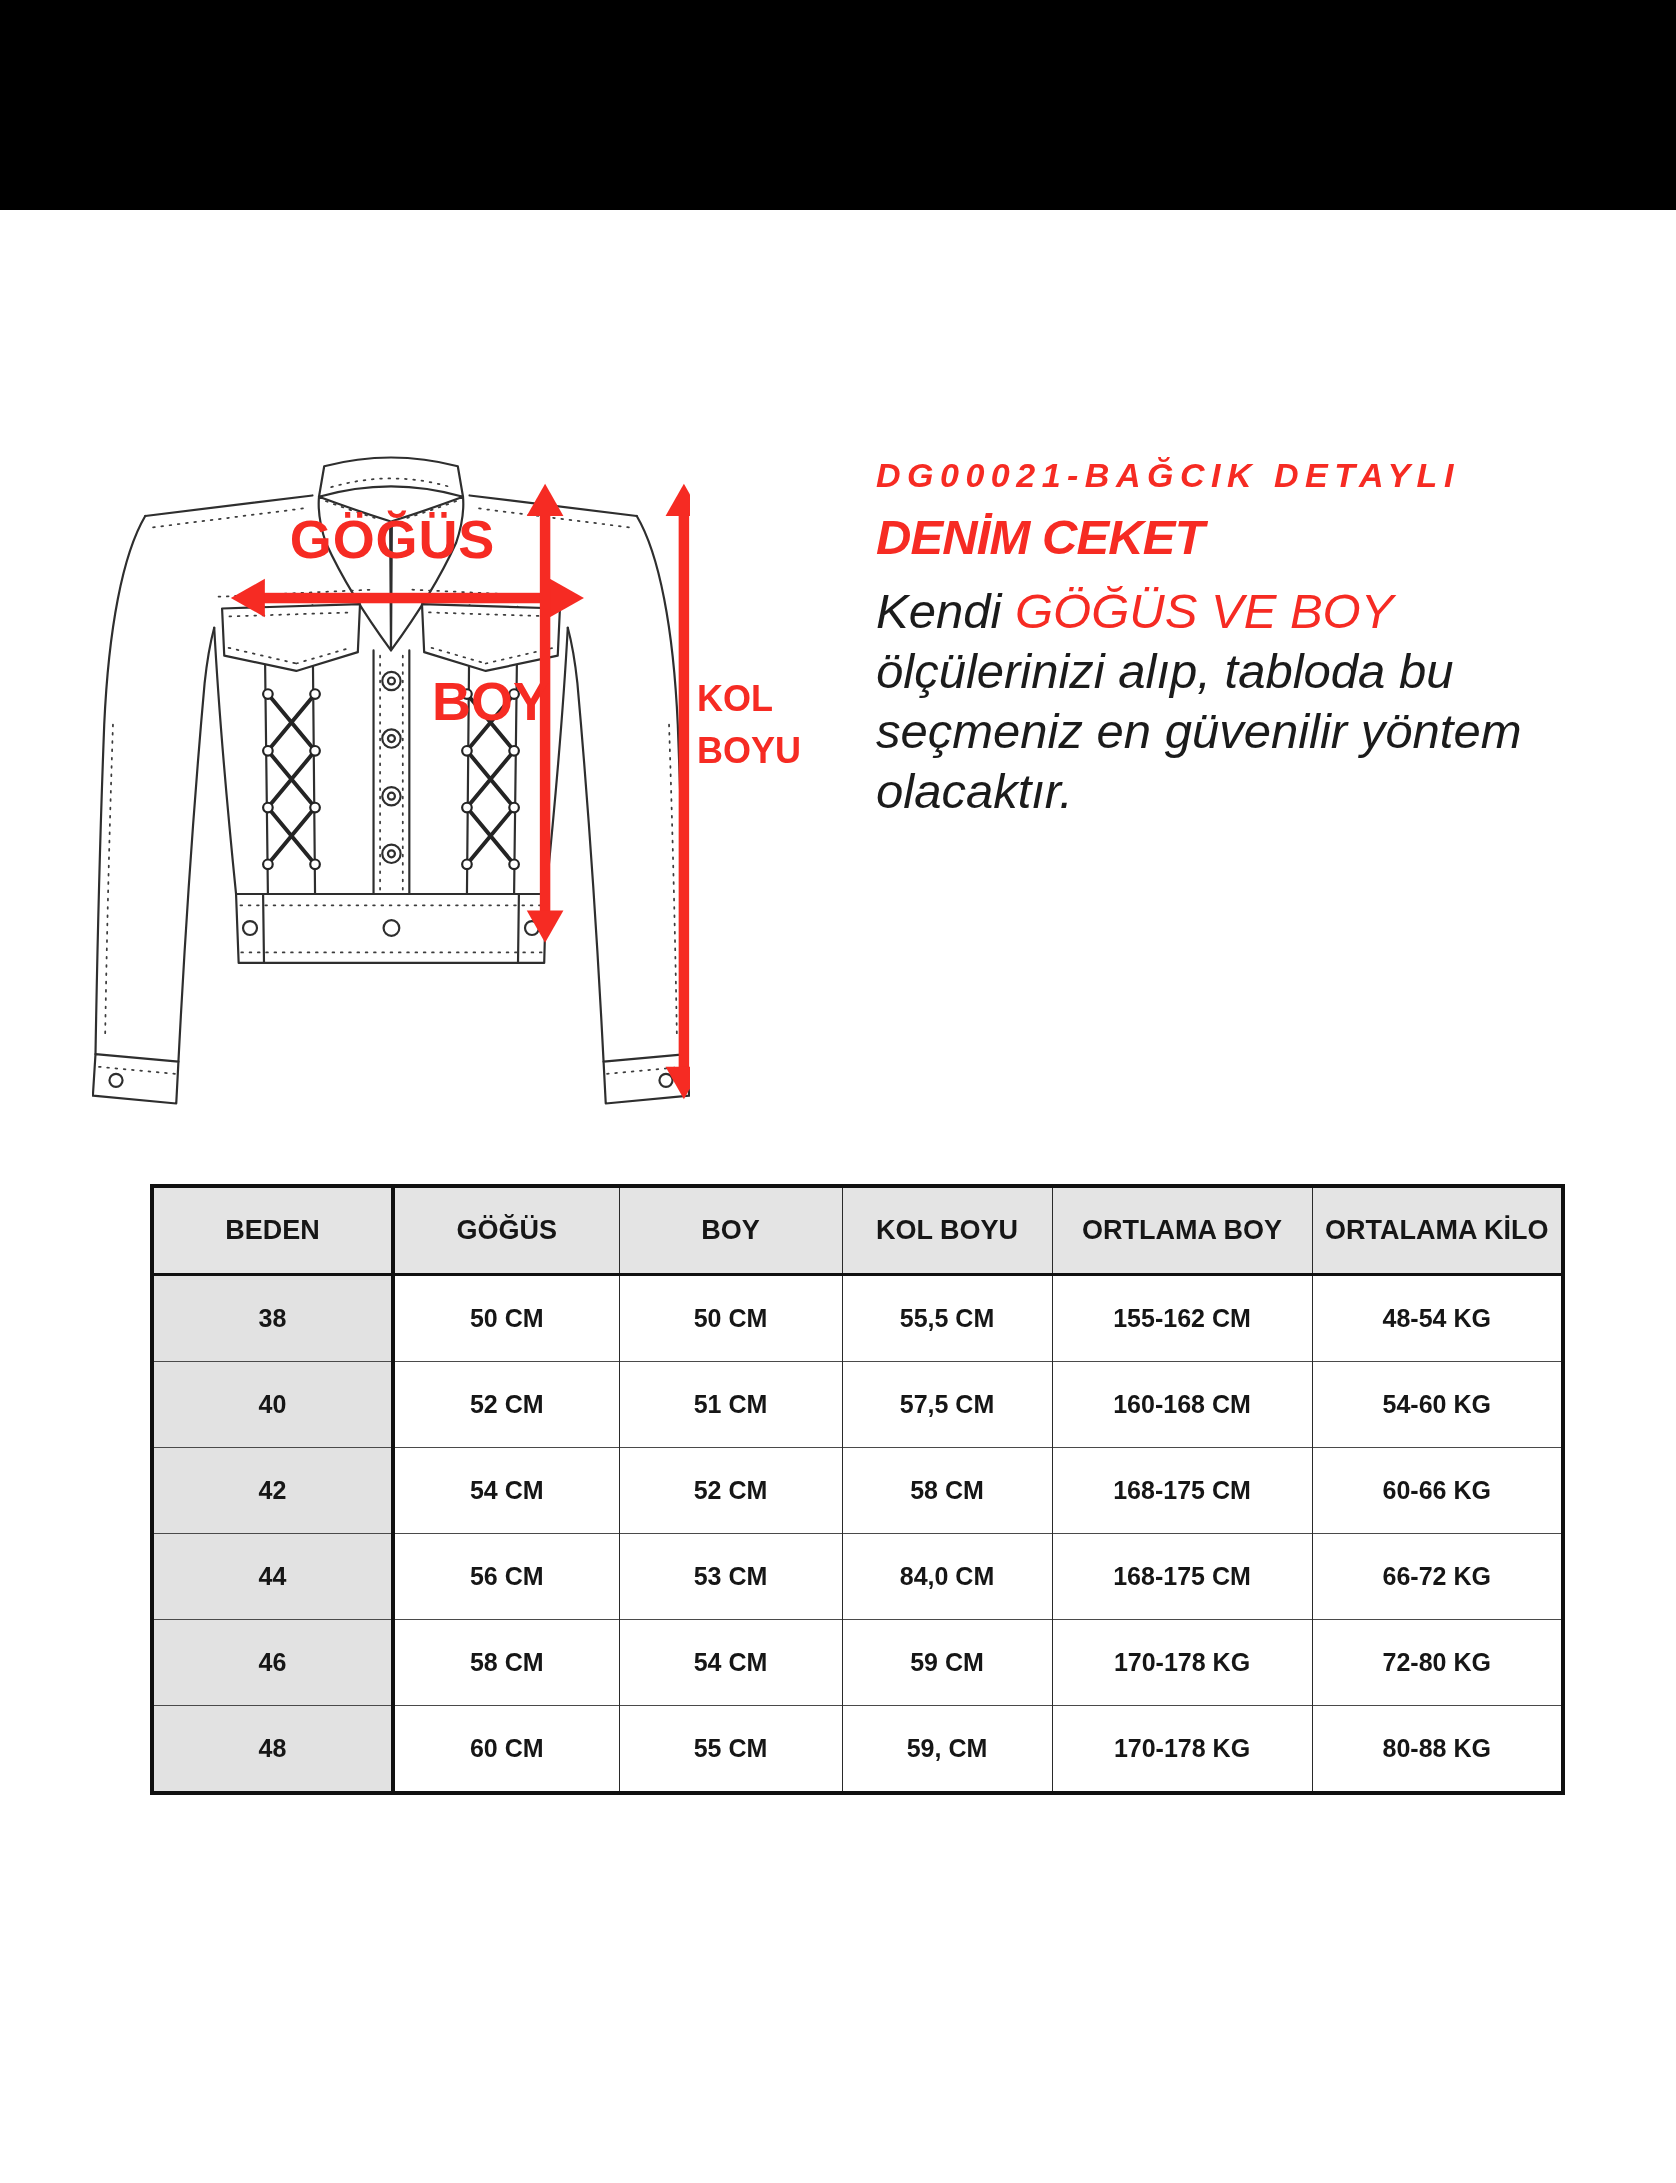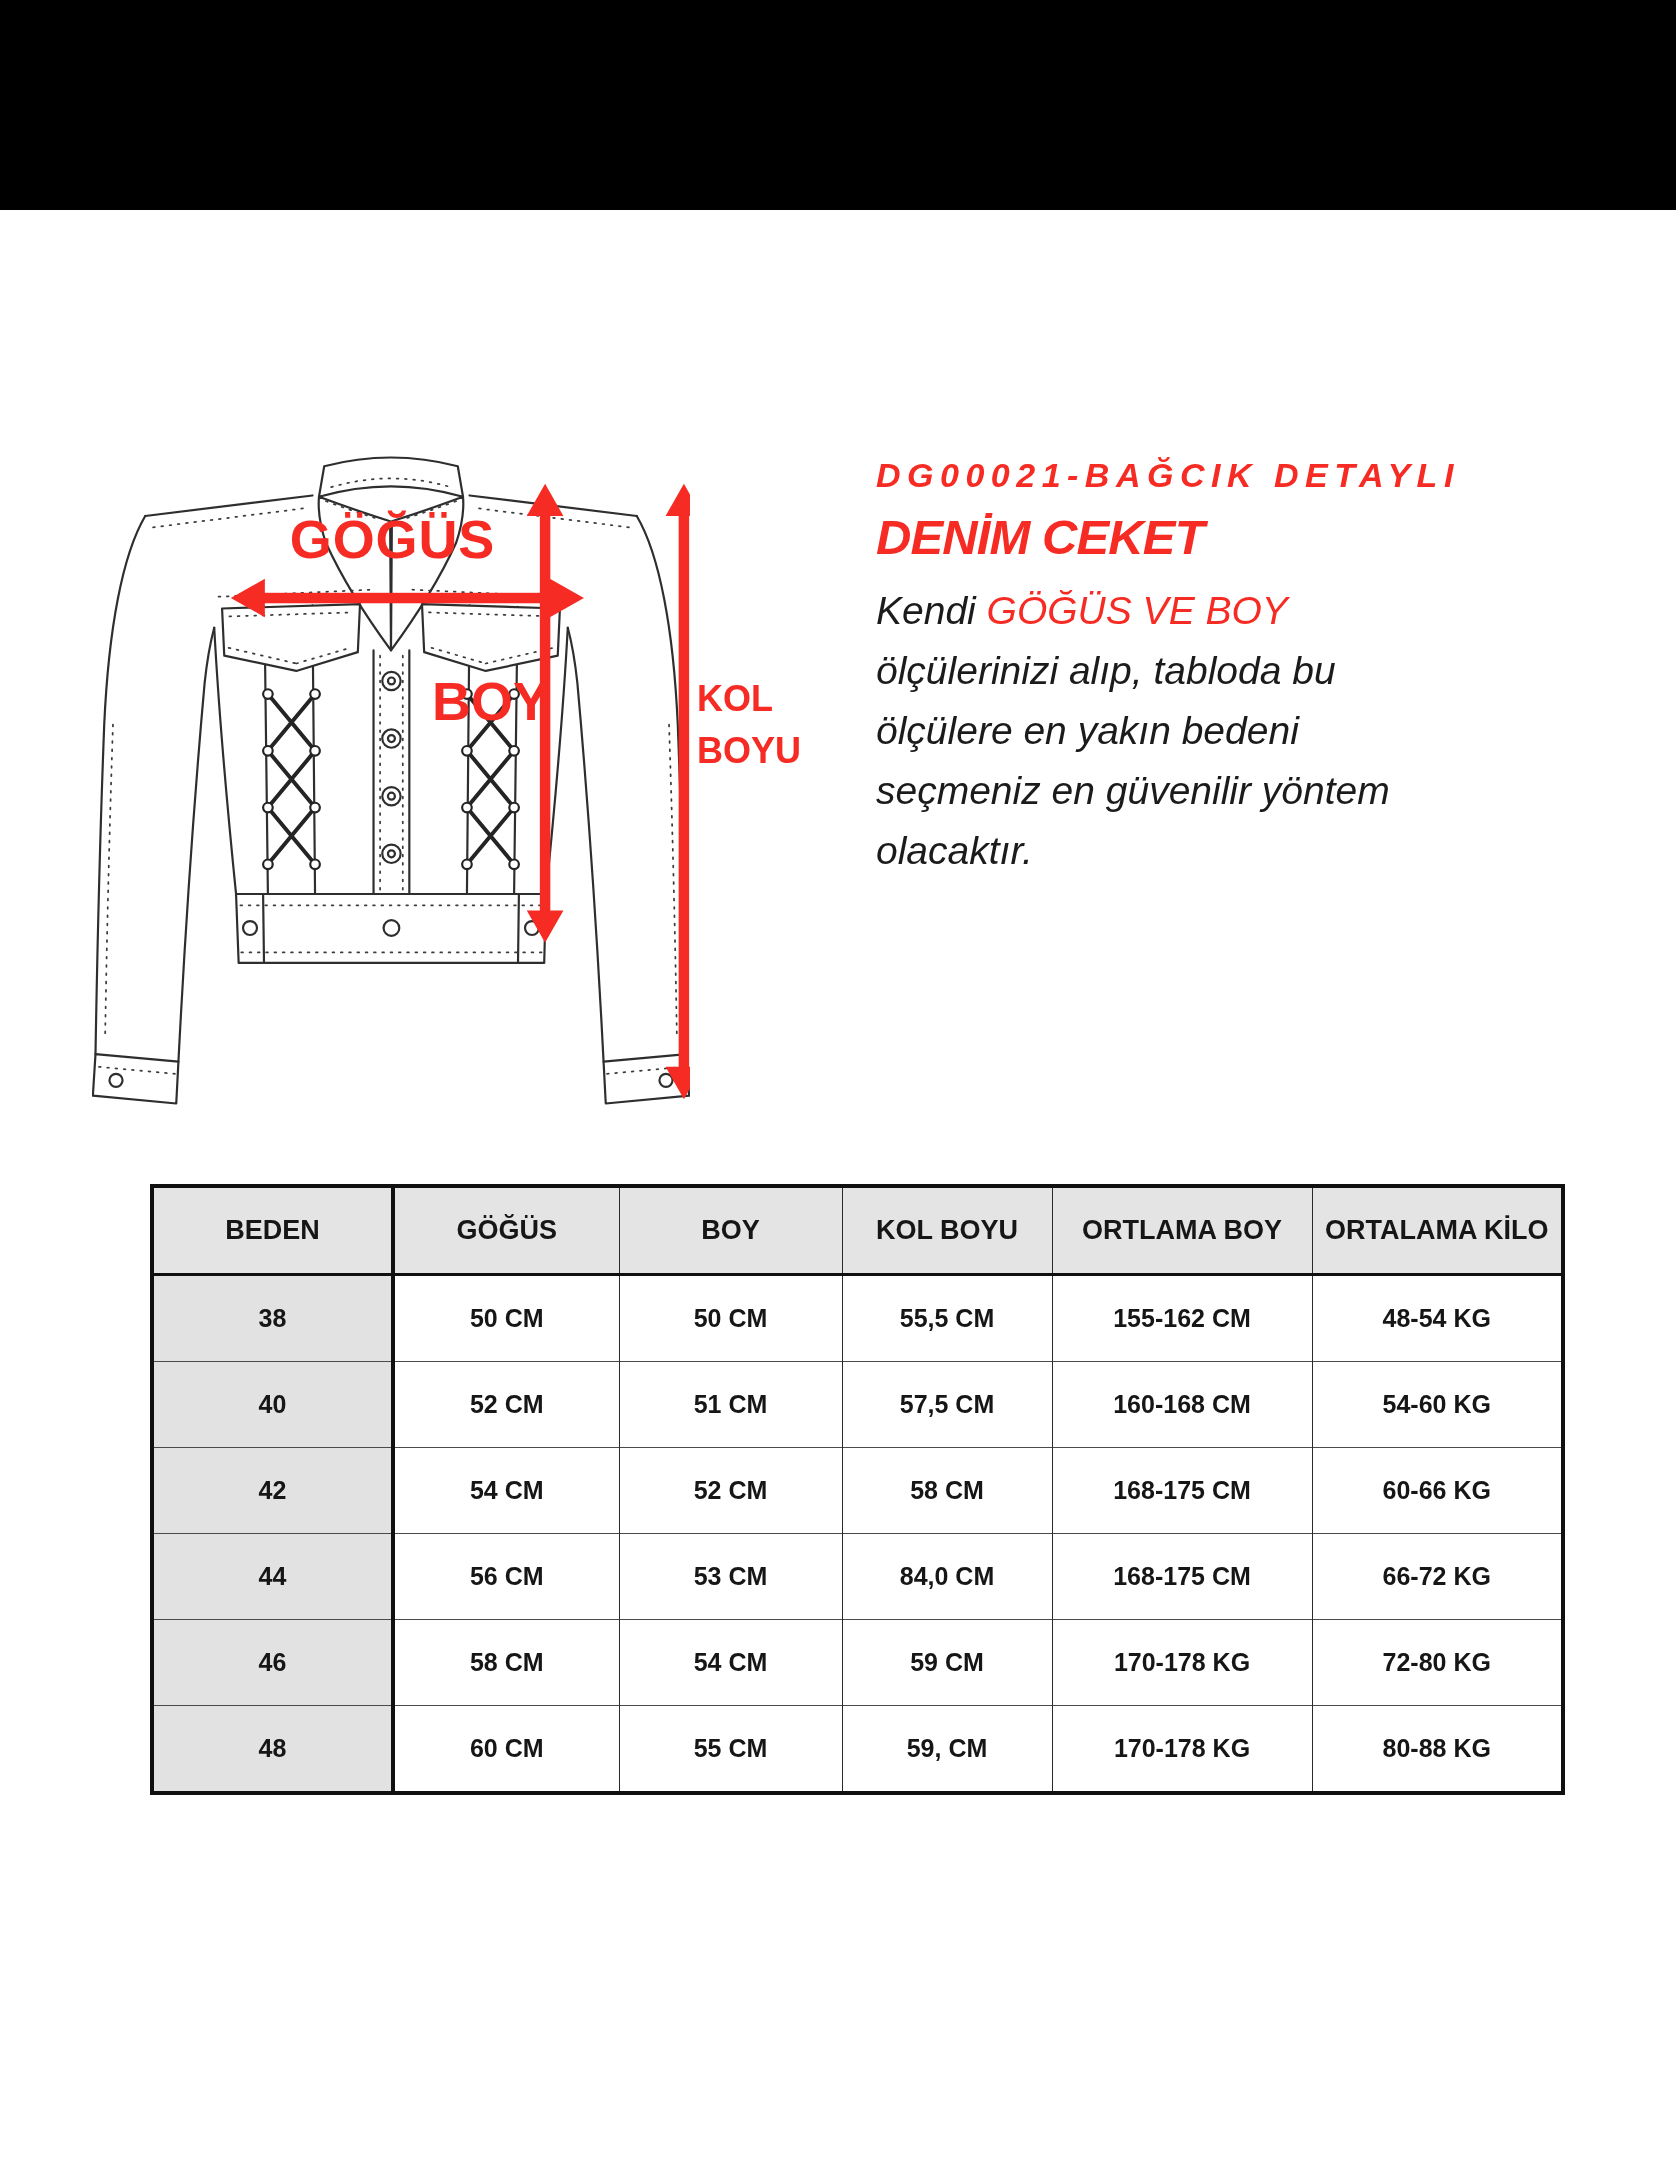--- a/index.html
+++ b/index.html
@@ -14,21 +14,21 @@
   .sketch{position:absolute;left:92px;top:445px;z-index:1;}
 
   .anno{position:absolute;color:var(--accent);font-weight:bold;line-height:1;z-index:3;white-space:nowrap;}
   .anno-gogus{left:242px;top:512px;width:301px;text-align:center;font-size:54px;letter-spacing:0.9px;}
   .anno-boy{left:432px;top:674px;width:114px;text-align:center;font-size:54px;}
   .anno-kol{left:697px;top:673px;font-size:36px;line-height:1.45;text-align:left;}
 
   .info{position:absolute;left:876px;top:458px;width:742px;text-align:left;z-index:2;font-style:italic;}
   .title1{font-size:34px;font-weight:bold;color:var(--accent);letter-spacing:6.5px;line-height:1;}
   .title2{font-size:49px;font-weight:bold;color:var(--accent);letter-spacing:-0.9px;line-height:1;margin-top:21.4px;}
-  .para{margin-top:19px;font-size:39px;line-height:60px;color:#1b1b1b;}
+  .para{margin-top:19px;font-size:49px;line-height:60px;color:#1b1b1b;}
   .para .hl{color:var(--accent);}
 
   table.size-table{
     position:absolute;left:150px;top:1184px;z-index:2;
     border-collapse:collapse;table-layout:fixed;background:#0369a1;
     border:4.8px solid #101010;
   }
   .size-table th,.size-table td{
     text-align:center;vertical-align:middle;color:#161616;
     border-left:1.3px solid #2a2a2a;border-top:1.7px solid #4a4a4a;
@@ -148,21 +148,20 @@
     <div>KOL</div>
     <div>BOYU</div>
   </div>
 
   <div class="info">
     <div class="title1">DG00021-BAĞCIK DETAYLI</div>
     <div class="title2">DENİM CEKET</div>
     <div class="para">
       <div><span>Kendi </span><span class="hl">GÖĞÜS VE BOY</span></div>
       <div>ölçülerinizi alıp, tabloda bu</div>
-      <div>ölçülere en yakın bedeni</div>
       <div>seçmeniz en güvenilir yöntem</div>
       <div>olacaktır.</div>
     </div>
   </div>
 
   <table class="size-table">
     <colgroup>
       <col style="width:241px">
         <col style="width:226px">
         <col style="width:223px">

